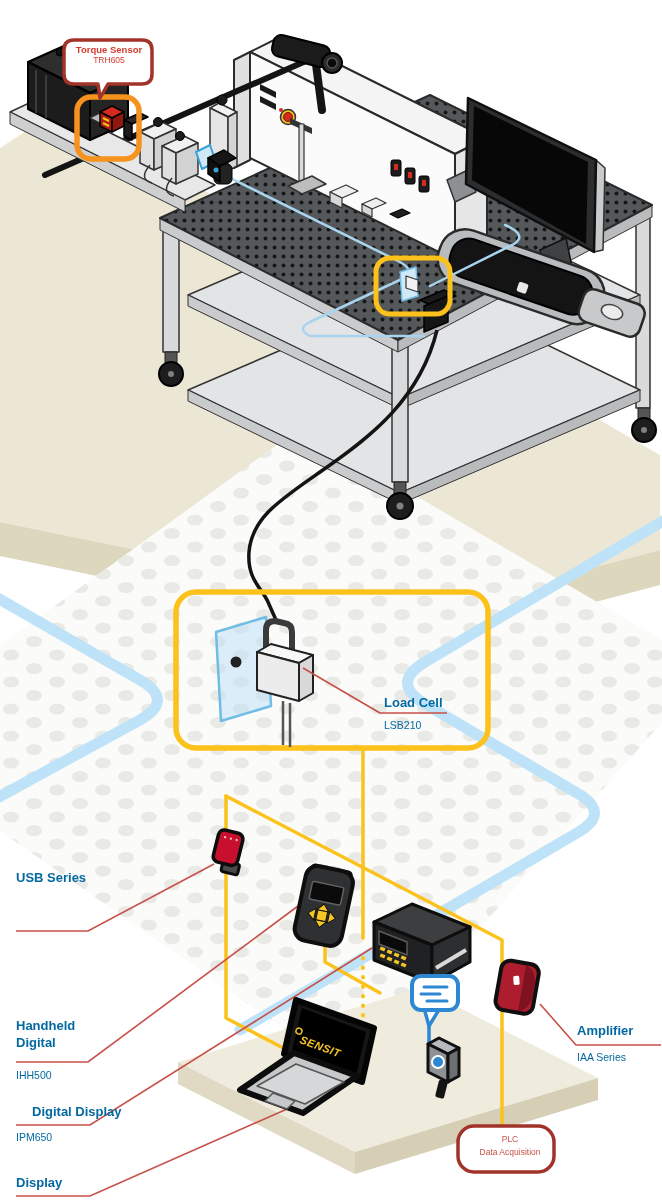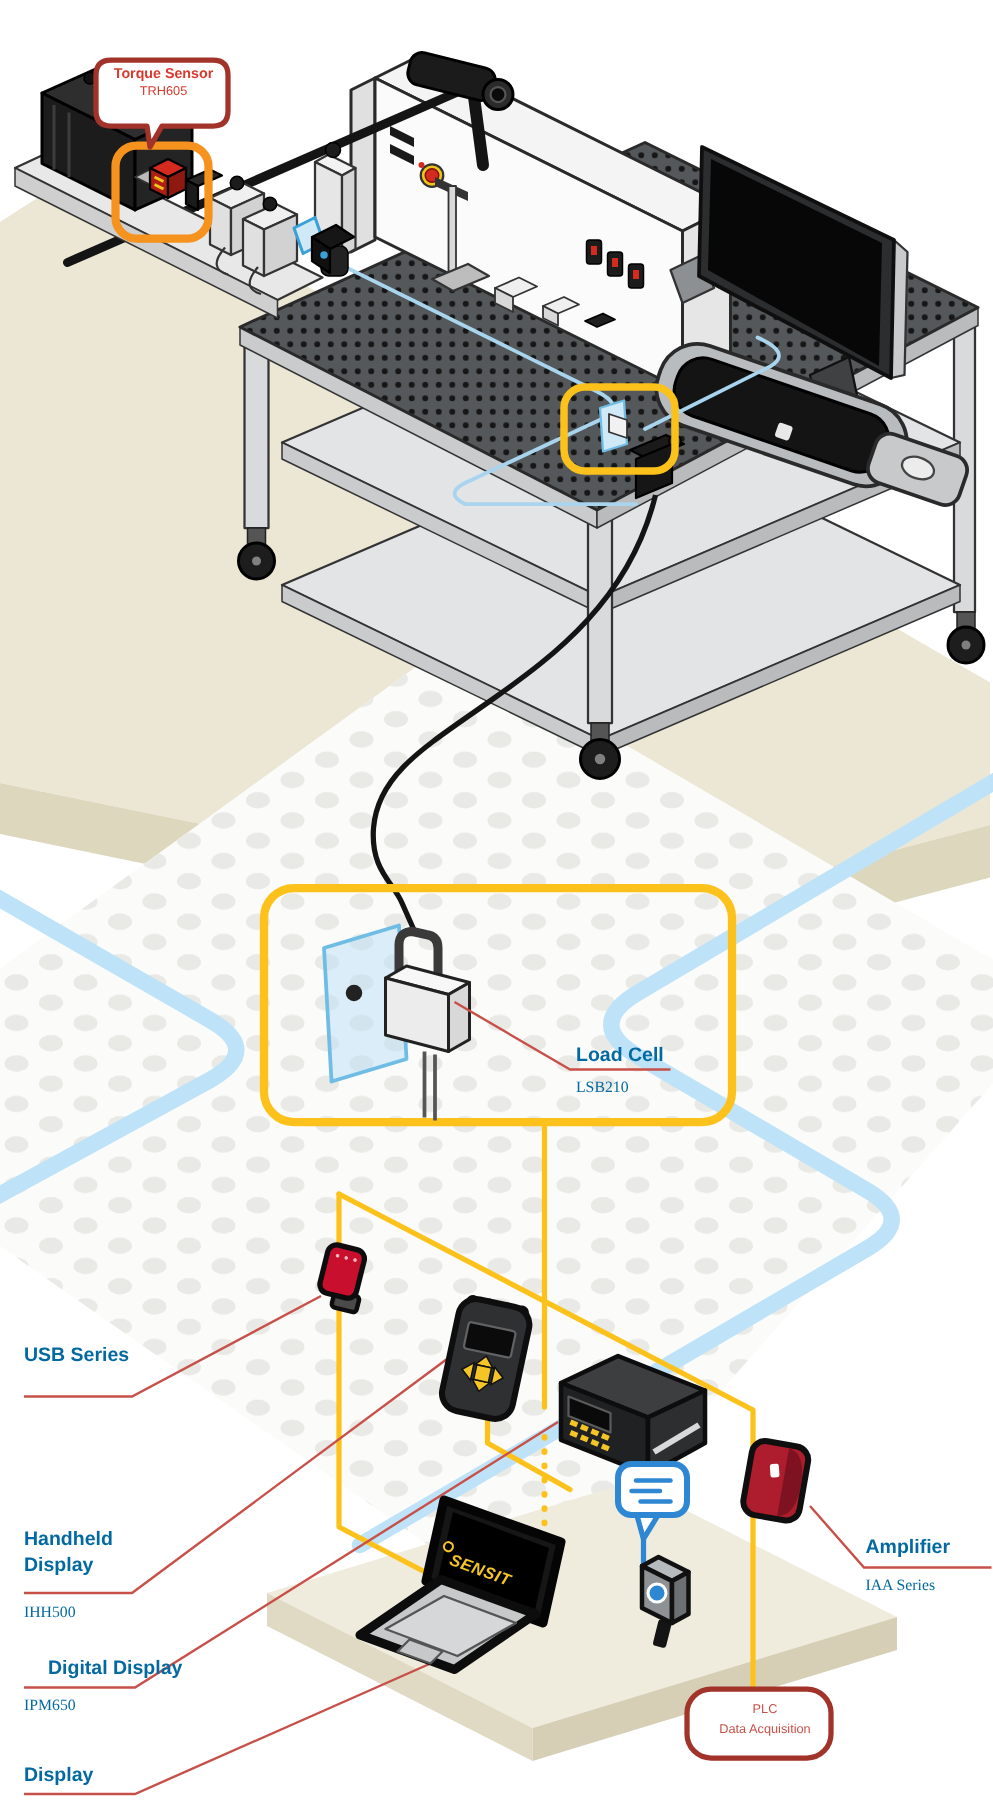--- a/index.html
+++ b/index.html
@@ -1,21 +1,21 @@
 <!DOCTYPE html>
 <html><head>
 <meta charset="utf-8">
 <style>
   html,body{margin:0;padding:0;background:#ffffff;}
   #stage{position:relative;width:662px;height:1200px;background:#ffffff;overflow:hidden;
          font-family:"Liberation Sans",sans-serif;}
   #art{position:absolute;left:0;top:0;}
   .lbl{position:absolute;color:#0369a1;line-height:1.3;}
   .lbl.big{font-size:13px;font-weight:700;}
-  .lbl.model{font-size:10.5px;font-weight:400;font-family:Liberation Serif, serif;}
+  .lbl.model{font-size:10.5px;font-weight:400;}
   .callout-text{position:absolute;left:63px;top:44px;width:92px;text-align:center;color:#D63A2F;}
   .callout-text .t{font-size:9.5px;font-weight:700;}
   .callout-text .m{font-size:8.5px;font-weight:400;}
   .plc-text{position:absolute;left:458px;top:1133px;width:104px;text-align:center;color:#C75048;
             font-size:8.5px;line-height:1.5;}
 </style>
 </head>
 <body>
 
 <div id="stage">
@@ -338,23 +338,23 @@
 </svg>
 
 <div class="callout-text">
   <div class="t">Torque Sensor</div>
   <div class="m">TRH605</div>
 </div>
 
 <div class="lbl big" style="left:384px;top:695px;">Load Cell</div>
 <div class="lbl model" style="left:384px;top:719px;">LSB210</div>
 
-<div class="lbl big" style="left:16px;top:895px;">USB Series</div>
-
-<div class="lbl big" style="left:16px;top:1018px;width:84px;">Handheld Display</div>
+<div class="lbl big" style="left:16px;top:870px;">USB Series</div>
+
+<div class="lbl big" style="left:16px;top:1018px;width:84px;">Handheld Digital</div>
 <div class="lbl model" style="left:16px;top:1069px;">IHH500</div>
 
 <div class="lbl big" style="left:16px;top:1104px;margin-left:16px;">Digital Display</div>
 <div class="lbl model" style="left:16px;top:1131px;">IPM650</div>
 
 <div class="lbl big" style="left:16px;top:1175px;">Display</div>
 
 <div class="lbl big" style="left:577px;top:1023px;">Amplifier</div>
 <div class="lbl model" style="left:577px;top:1051px;">IAA Series</div>
 

